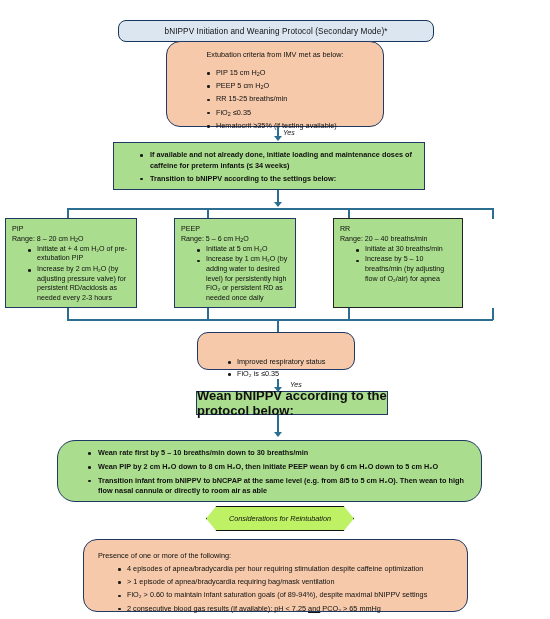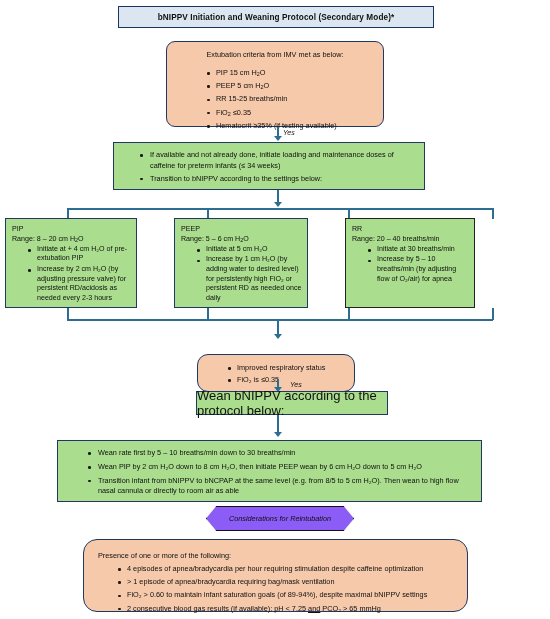--- a/index.html
+++ b/index.html
@@ -3,88 +3,88 @@
 <meta charset="utf-8">
 <style>
   html,body{margin:0;padding:0;background:#ffffff;}
   body{width:550px;height:619px;font-family:"Liberation Sans",sans-serif;color:#101010;}
   #canvas{position:relative;width:550px;height:619px;overflow:hidden;background:#fff;}
 
   .node{position:absolute;box-sizing:border-box;}
 
   
   .title-bar{
-    left:118px;top:6px;width:316px;height:22px;
-    background:#dce6f1;border:1px solid #17365d;border-radius:0;
+    left:118px;top:20px;width:316px;height:22px;
+    background:#dce6f1;border:1px solid #17365d;border-radius:8px;
     display:flex;align-items:center;justify-content:center;
-    font-size:8.2px;font-weight:bold;letter-spacing:.1px;
+    font-size:8.2px;font-weight:normal;letter-spacing:.1px;
   }
 
   
   .orange{background:#f5c9aa;border:1.2px solid #1f3864;}
-  .green{background:#aadd8d;border:1.2px solid #1f3864;}
+  .green{background:#aadd8d;border:1.2px solid #1f3864;font-weight:bold;}
   .round-lg{border-radius:14px;}
   .round-md{border-radius:11px;}
 
   .box-text{font-size:7.3px;line-height:1.48;}
 
   ul.bul{margin:0;padding:0;list-style:none;}
   ul.bul > li{position:relative;padding-left:11px;margin:0 0 1px 0;}
   ul.bul > li:before{
     content:"";position:absolute;left:2px;top:4.2px;
     width:2.6px;height:2.6px;border-radius:50%;background:#1a1a1a;
   }
   ul.bul.wide > li{padding-left:14px;}
   ul.bul.wide > li:before{left:4px;}
 
   .sub{font-size:5.4px;vertical-align:-0.22em;}
 
   
-  #extubation{left:166px;top:41px;width:218px;height:86px;padding:8px 10px 0 10px;border-radius:9px;}
+  #extubation{left:166px;top:41px;width:218px;height:86px;padding:8px 10px 0 10px;}
   #extubation .head{text-align:center;font-size:7.3px;margin-bottom:7px;}
   #extubation ul{margin-left:28px;}
   #extubation ul > li{margin-bottom:2.5px;}
 
   
   #caffeine{left:113px;top:142px;width:312px;height:48px;padding:7px 10px 0 14px;}
   #caffeine ul > li{margin-bottom:2px;}
   #caffeine ul{margin-left:8px;}
 
   
   #settings-row{left:5px;top:218px;width:538px;height:90px;display:flex;gap:37px;}
   .col{
     box-sizing:border-box;background:#aadd8d;border:1px solid #1f3864;
     padding:6px 5px 0 6px;
   }
   .col.c1{width:132px;}
-  .col.c2{width:134px;}
+  .col.c2{width:122px;}
   .col.c3{width:130px;border:1.4px solid #222;}
   .col.c4{width:150px;}
   .col .hdr{font-size:7.1px;line-height:1.4;}
   .col ul{margin-top:0px;margin-left:14px;}
   .col ul > li{margin-bottom:1px;font-size:7.1px;line-height:1.36;}
 
   
-  #improved{left:197px;top:354px;width:158px;height:38px;padding:8px 6px 0 6px;}
+  #improved{left:197px;top:332px;width:158px;height:38px;padding:24px 6px 0 6px;}
   #improved ul{margin-left:22px;}
   #improved ul > li{margin-bottom:1px;}
 
   
   #wean-head{left:196px;top:391px;width:192px;height:24px;
     display:flex;align-items:center;justify-content:center;font-size:13px;}
 
   
-  #wean-body{left:57px;top:440px;width:425px;height:62px;padding:7px 8px 0 10px;}
+  #wean-body{left:57px;top:440px;width:425px;height:62px;padding:7px 8px 0 10px;border-radius:18px;}
   #wean-body ul{margin-left:16px;}
   #wean-body ul > li{margin-bottom:3px;}
 
   
   #reintub-banner{
     left:206px;top:506px;width:148px;height:25px;
-    background:#8b5cf6;border:1.2px solid #111;
+    background:#bef264;border:1.2px solid #111;
     clip-path:polygon(0% 50%, 7% 0%, 93% 0%, 100% 50%, 93% 100%, 7% 100%);
     display:flex;align-items:center;justify-content:center;
     font-size:7.3px;font-style:italic;
   }
 
   
   #reintub-body{left:83px;top:539px;width:385px;height:73px;padding:11px 10px 0 14px;}
   #reintub-body .head{font-size:7.3px;margin-bottom:2px;}
   #reintub-body ul{margin-left:18px;}
   #reintub-body ul > li{margin-bottom:2.5px;}

